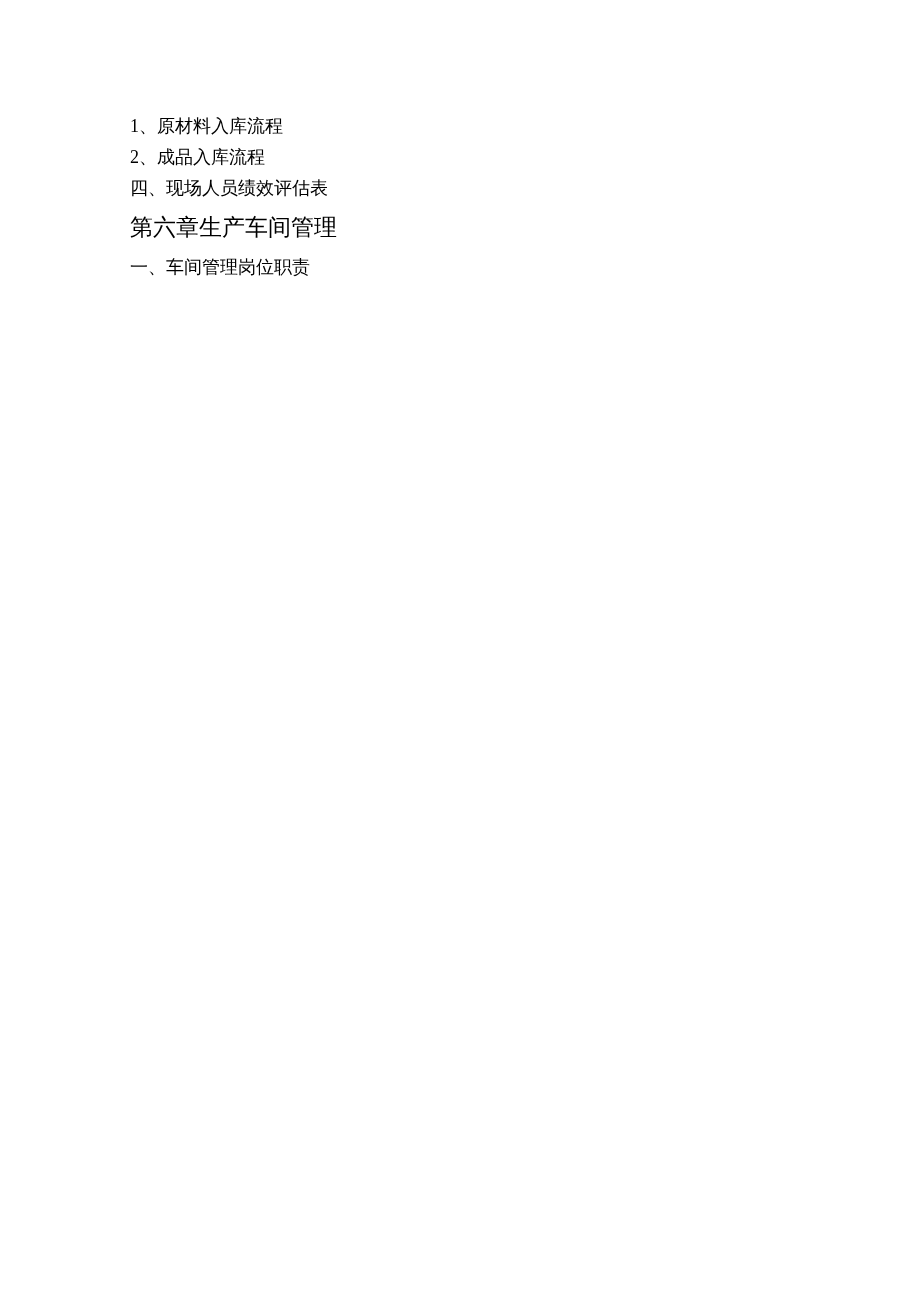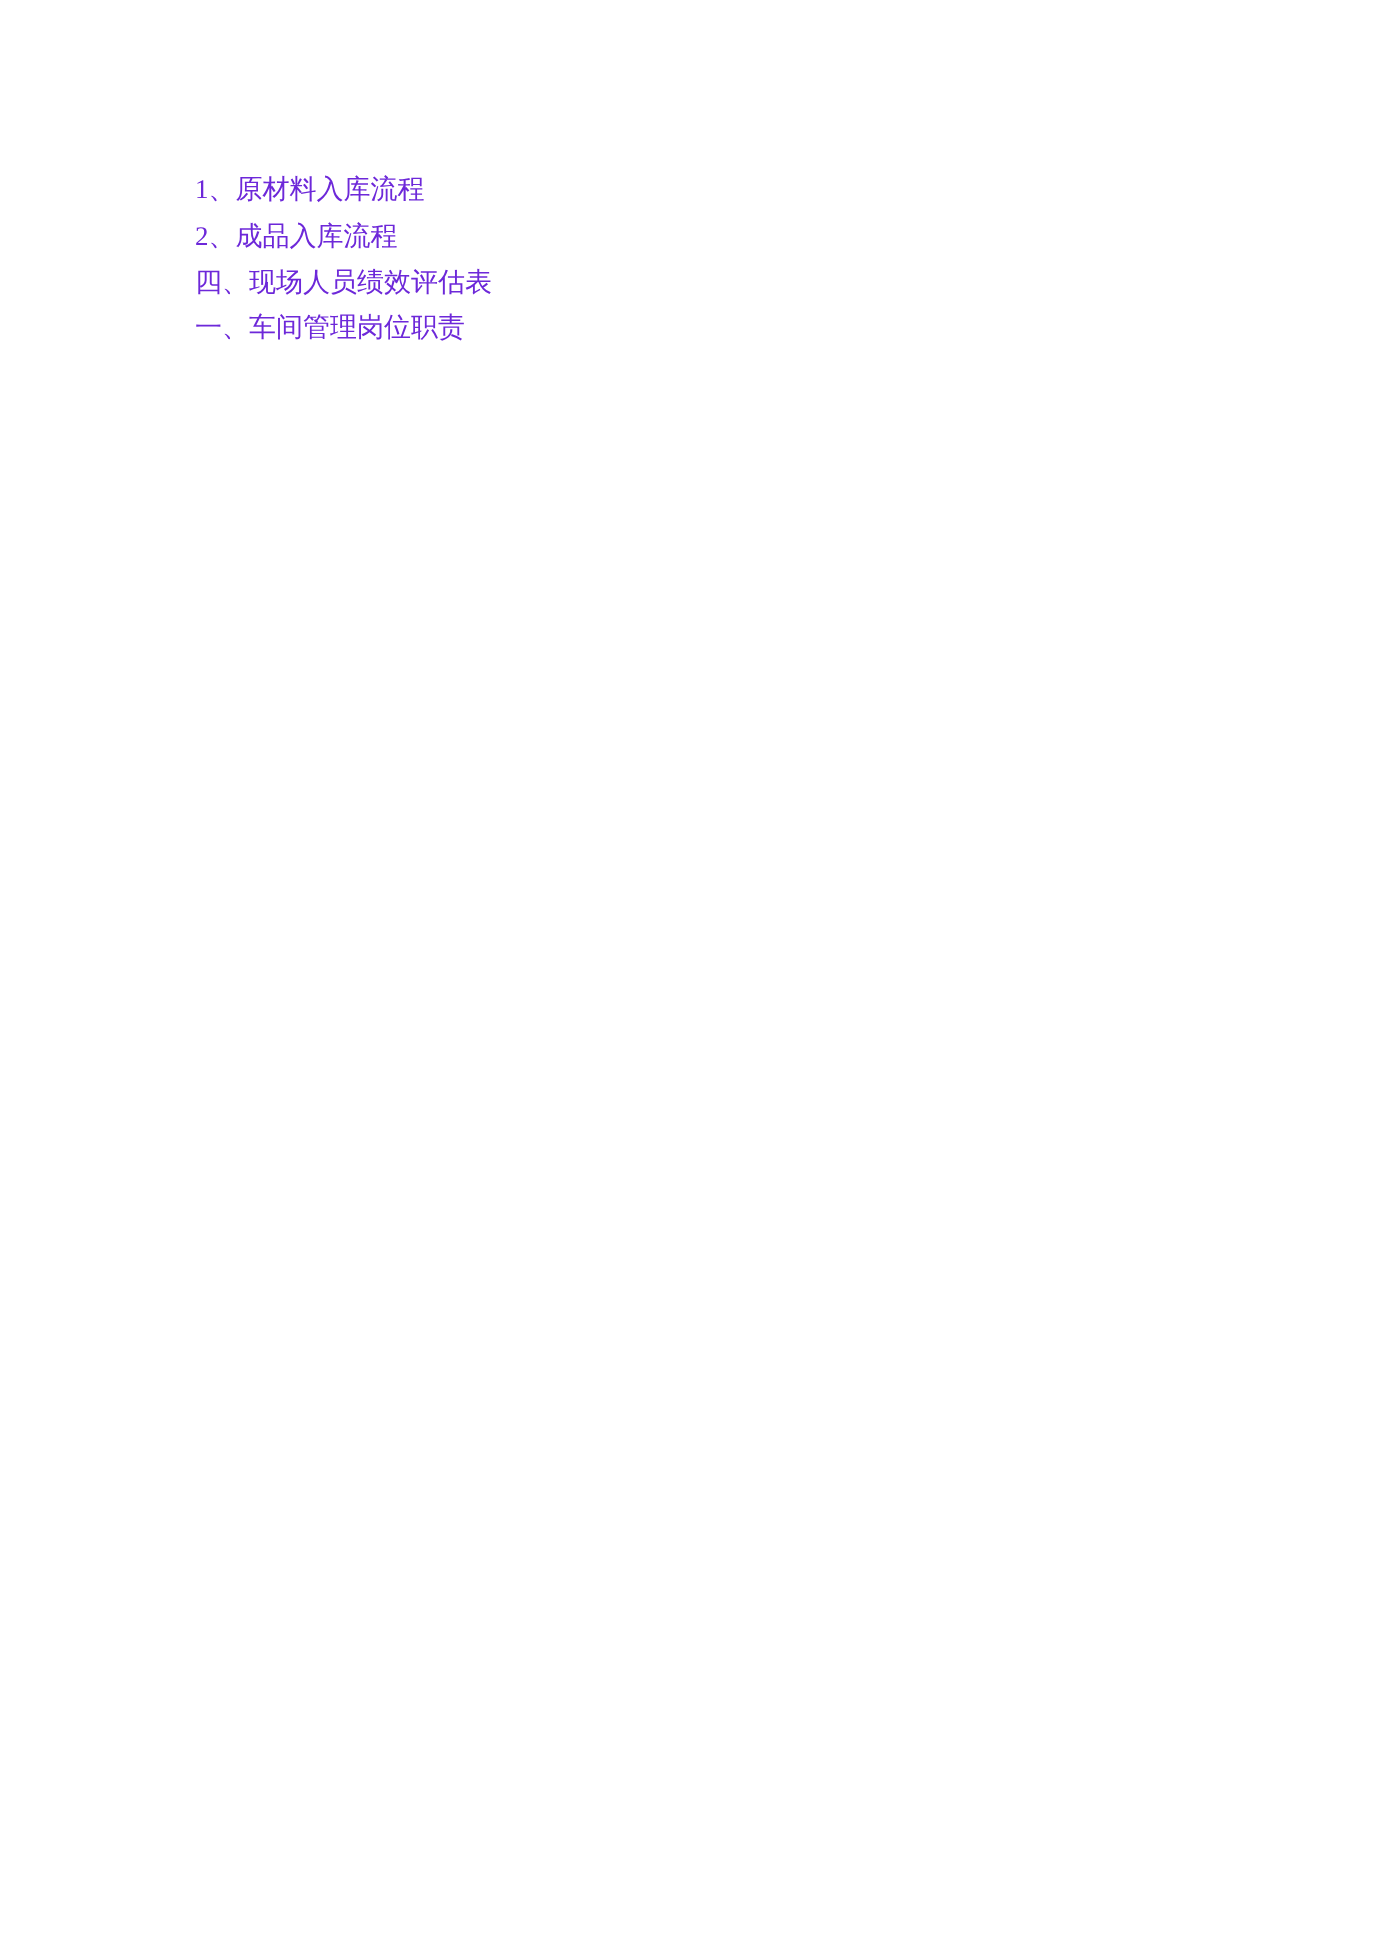--- a/index.html
+++ b/index.html
@@ -10,21 +10,21 @@
     body {
       background: #ffffff;
       font-family: "SimSun", "宋体", serif;
       width: 920px;
       min-height: 1301px;
       padding: 112px 130px 0 130px;
     }
     .content {
       font-size: 18px;
       line-height: 1.6;
-      color: #6d28d9;
+      color: #000000;
     }
     .line {
       margin-bottom: 2px;
     }
     .heading {
       font-size: 23px;
       margin-top: 8px;
       margin-bottom: 6px;
       font-weight: normal;
     }
@@ -32,14 +32,15 @@
       text-align: justify;
     }
   </style>
 </head>
 <body>
 
 <div class="content">
   <div class="line">1、原材料入库流程</div>
   <div class="line">2、成品入库流程</div>
   <div class="line">四、现场人员绩效评估表</div>
+  <div class="heading">第六章生产车间管理</div>
   <div class="line">一、车间管理岗位职责</div>
 </div>
 
 </body></html>

